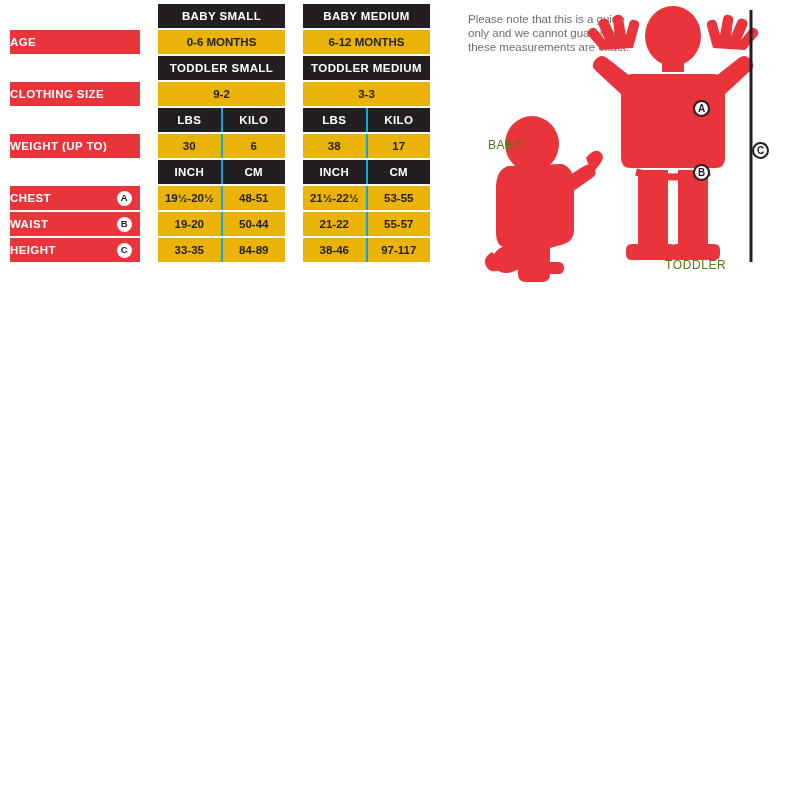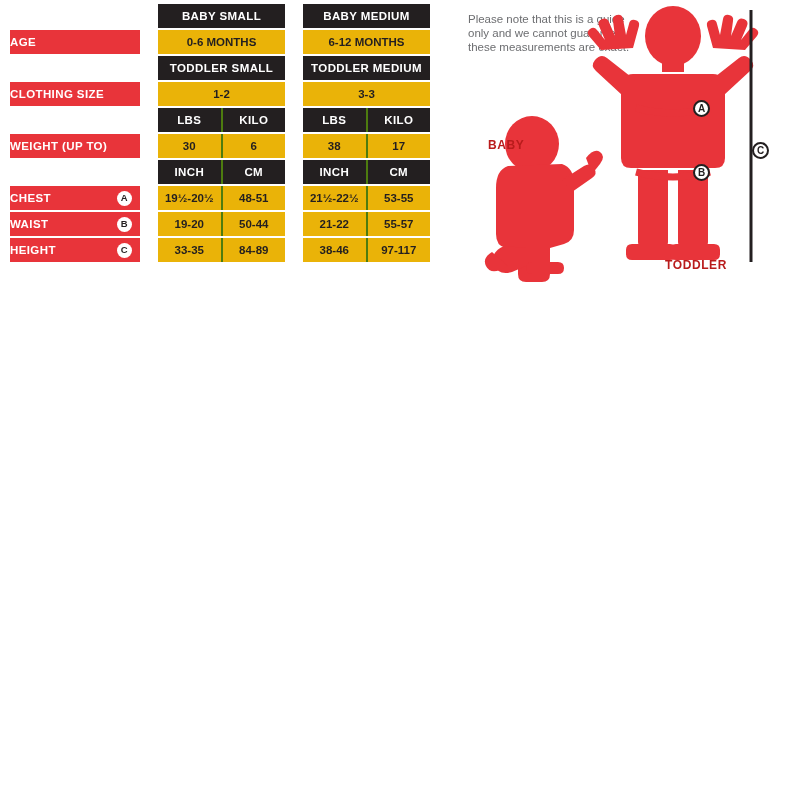--- a/index.html
+++ b/index.html
@@ -90,42 +90,42 @@
   .cell.dark {
     background: #231f20;
     color: #ffffff;
     letter-spacing: 0.4px;
   }
   .cell.grey {
     background: #eab308;
     color: #231f20;
   }
   .cell.split + .cell.split {
-    border-left: 2px solid #4d7c0f;
+    border-left: 2px solid #0ea5e9;
   }
   .cell.wide { flex: 1 1 100%; }
 
   
   .note {
     position: absolute;
     left: 468px;
     top: 12px;
     width: 180px;
     font-size: 11.5px;
     line-height: 14px;
     color: #6d6e71;
   }
 
   
   .figure-label {
     position: absolute;
     font-size: 12px;
-    font-weight: bold;
+    font-weight: normal;
     letter-spacing: 0.6px;
-    color: #b91c1c;
+    color: #4d7c0f;
     padding-left: 20px;
   }
   #baby-label { left: 468px; top: 138px; }
   #toddler-label { left: 597px; top: 258px; margin-left: 48px; }
 
   .marker {
     position: absolute;
     width: 17px;
     height: 17px;
     border-radius: 50%;
@@ -184,21 +184,21 @@
         <div class="cell dark wide">TODDLER MEDIUM</div>
       </div>
     </div>
 
     <div class="row">
       <div class="lbl red">
         <span>CLOTHING SIZE</span>
       </div>
       <div class="spacer"></div>
       <div class="colgroup">
-        <div class="cell grey wide">1-2</div>
+        <div class="cell grey wide">9-2</div>
       </div>
       <div class="colgroup">
         <div class="cell grey wide">3-3</div>
       </div>
     </div>
 
     <div class="row">
       <div class="lbl blank"></div>
       <div class="spacer"></div>
       <div class="colgroup">

